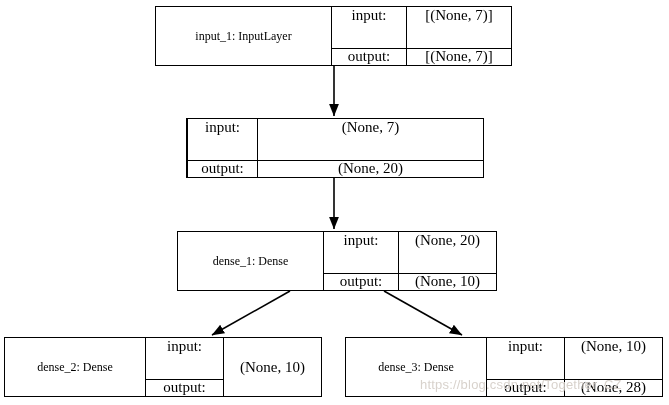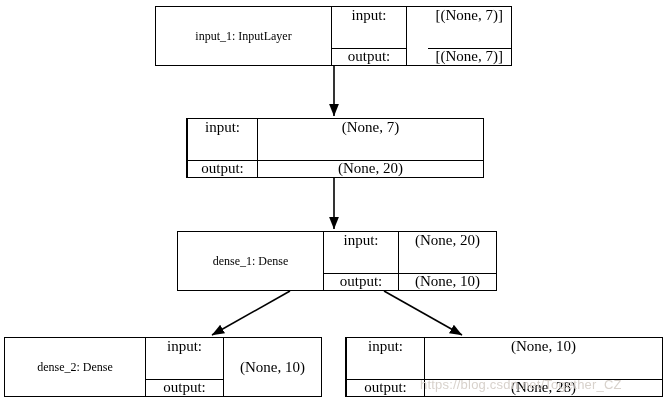--- a/index.html
+++ b/index.html
@@ -114,21 +114,21 @@
           <span class="node-title" style="color: rgb(0, 0, 0);">input_1: InputLayer</span>
         </div>
         <div class="col col-labels" style="width: 75px; border-left-color: rgb(0, 0, 0);">
           <div class="cell">
             <span class="cell-text">input:</span>
           </div>
           <div class="cell cell-bottom" style="border-top-color: rgb(0, 0, 0);">
             <span class="cell-text">output:</span>
           </div>
         </div>
-        <div class="col col-shapes" style="flex: 1 1 auto; border-left-color: rgb(0, 0, 0); align-items: flex-end;">
+        <div class="col col-shapes" style="flex: 1 1 auto; border-left-color: rgb(0, 0, 0);">
           <div class="cell">
             <span class="cell-text">[(None, 7)]</span>
           </div>
           <div class="cell cell-bottom" style="border-top-color: rgb(0, 0, 0);">
             <span class="cell-text">[(None, 7)]</span>
           </div>
         </div>
       </div>
       <div class="node" style="left: 186px; top: 118px; width: 298px; height: 60px; border-color: rgb(0, 0, 0);">
         <div class="col col-labels" style="width: 70px; border-left-color: rgb(0, 0, 0);">
@@ -181,20 +181,23 @@
             <span class="cell-text">output:</span>
           </div>
         </div>
         <div class="col col-shapes" style="flex: 1 1 auto; border-left-color: rgb(0, 0, 0);">
           <div class="cell">
             <span class="cell-text">(None, 10)</span>
           </div>
         </div>
       </div>
       <div class="node" style="left: 345px; top: 337px; width: 318px; height: 60px; border-color: rgb(0, 0, 0);">
+        <div class="col col-name" style="width: 140px;">
+          <span class="node-title" style="color: rgb(0, 0, 0);">dense_3: Dense</span>
+        </div>
         <div class="col col-labels" style="width: 78px; border-left-color: rgb(0, 0, 0);">
           <div class="cell">
             <span class="cell-text">input:</span>
           </div>
           <div class="cell cell-bottom" style="border-top-color: rgb(0, 0, 0);">
             <span class="cell-text">output:</span>
           </div>
         </div>
         <div class="col col-shapes" style="flex: 1 1 auto; border-left-color: rgb(0, 0, 0);">
           <div class="cell">

